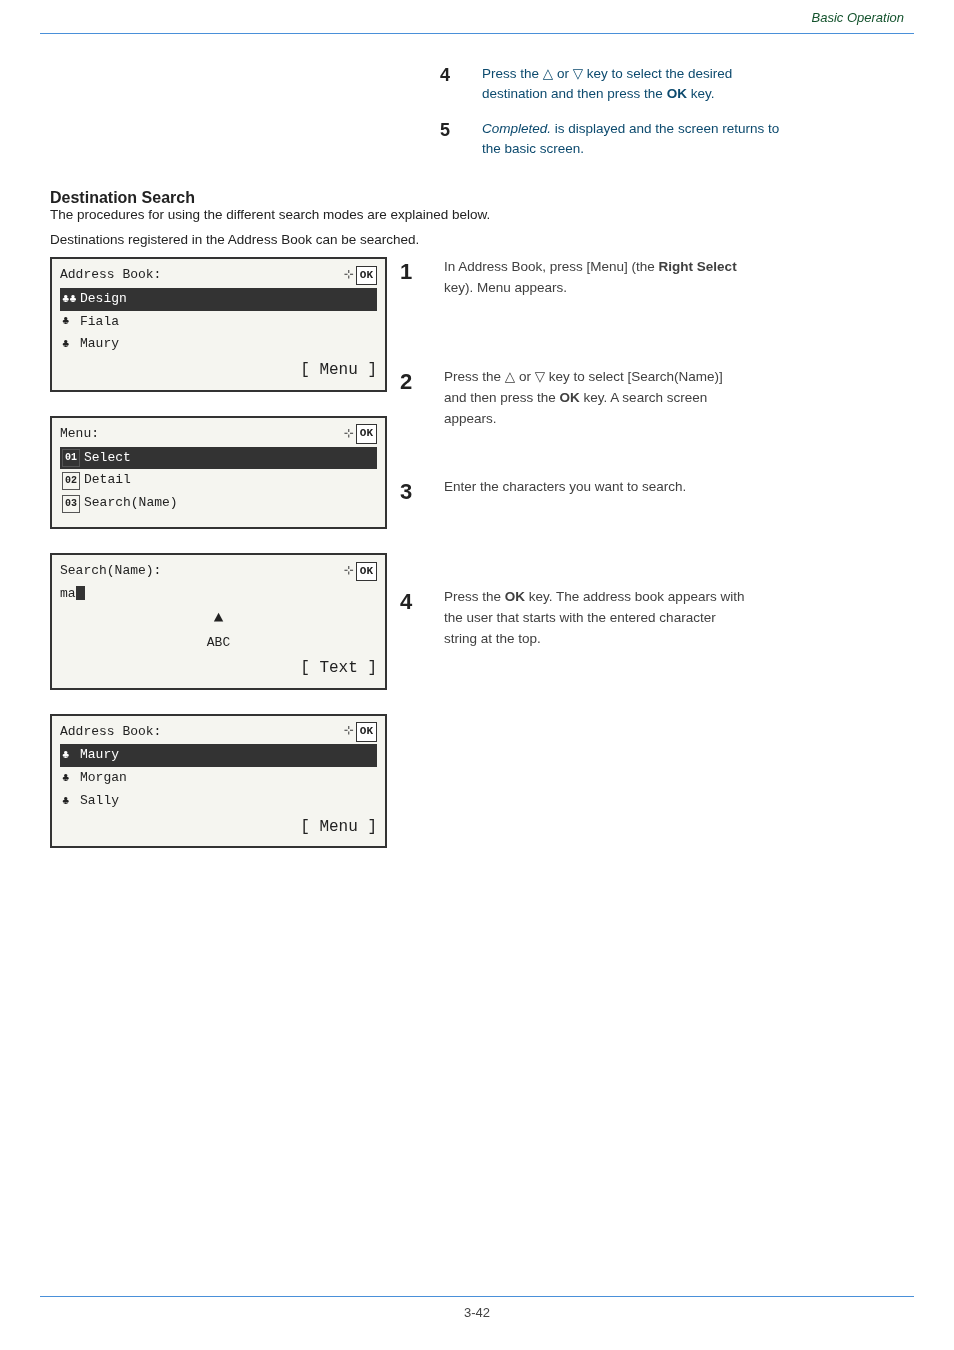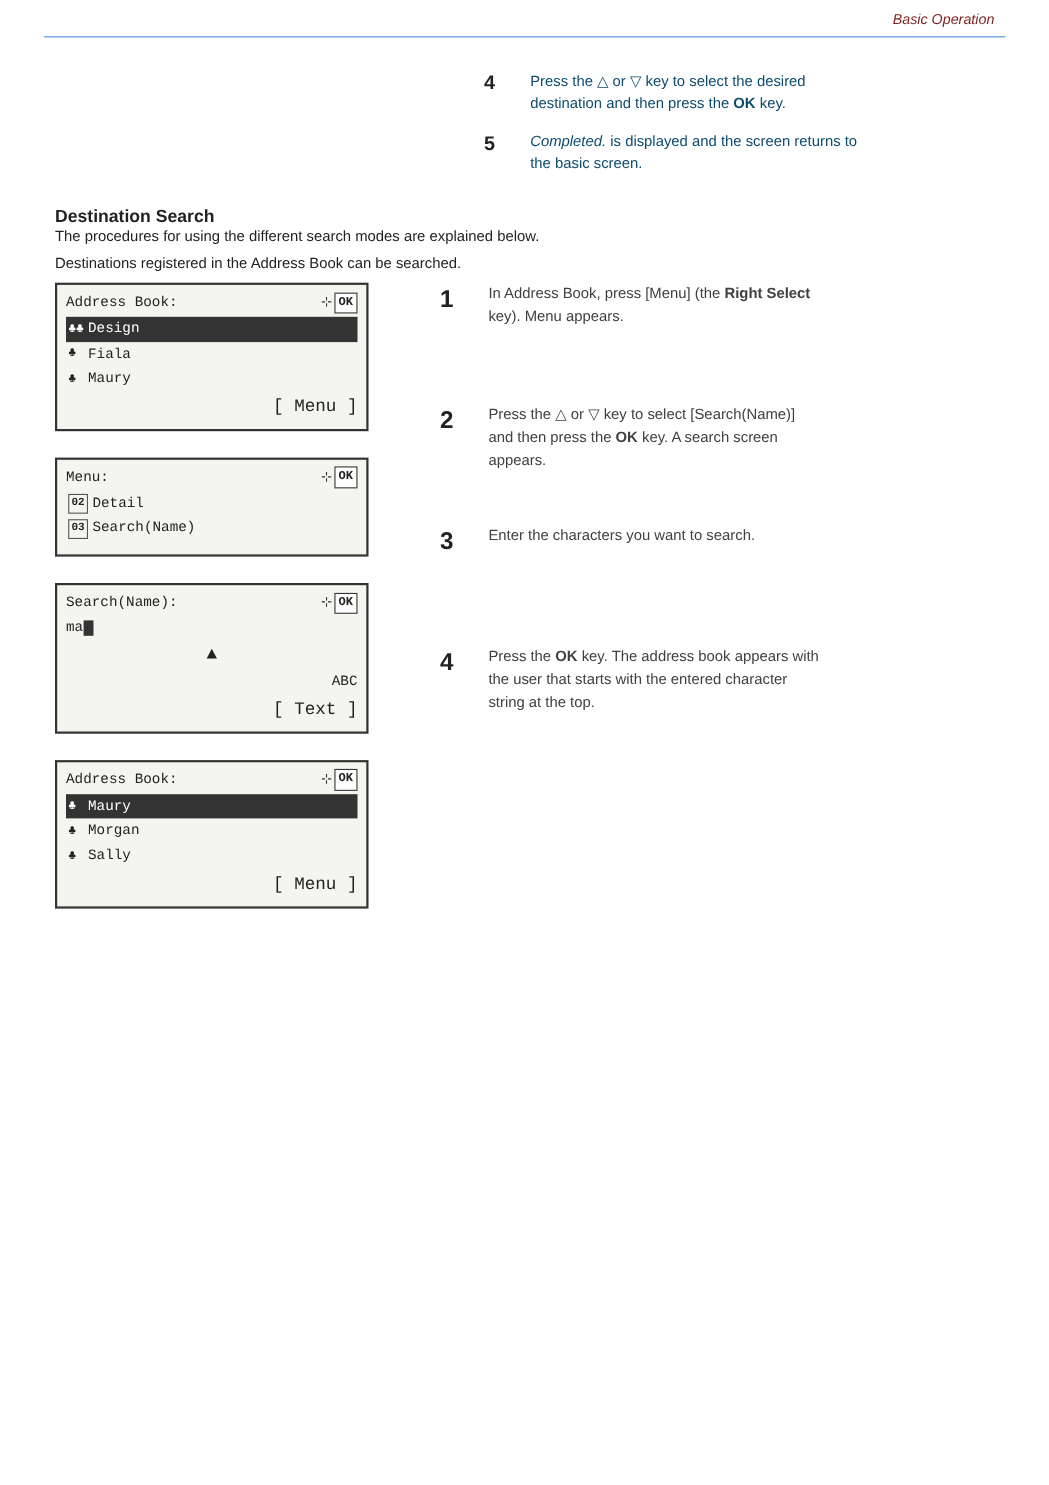--- a/index.html
+++ b/index.html
@@ -22,21 +22,21 @@
 
     
     .header {
       display: flex;
       justify-content: flex-end;
       padding: 10px 50px 0 0;
     }
     .header-title {
       font-style: italic;
       font-size: 13px;
-      color: #7f1d1d;
+      color: #14532d;
     }
 
     
     .header-divider {
       border-top: 1.5px solid #4a90d9;
       margin: 8px 40px 0 40px;
     }
 
     
     .content {
@@ -116,21 +116,21 @@
       gap: 0;
     }
 
     
     .lcd-screen {
       border: 2px solid #333;
       background: #f5f5f0;
       font-family: 'Courier New', Courier, monospace;
       font-size: 13px;
       padding: 6px 8px;
-      width: 285px;
+      width: 337px;
       line-height: 1.6;
       position: relative;
     }
 
     .lcd-header-row {
       display: flex;
       justify-content: space-between;
       align-items: center;
       margin-bottom: 2px;
     }
@@ -208,21 +208,21 @@
 
     .cursor-block {
       display: inline-block;
       width: 9px;
       height: 14px;
       background: #333;
       vertical-align: middle;
     }
 
     .lcd-abc-section {
-      text-align: right;
+      text-align: center;
       margin-top: 2px;
       font-size: 13px;
     }
 
     .lcd-cursor-arrow {
       text-align: center;
       font-size: 16px;
       margin-top: 1px;
     }
 
@@ -339,20 +339,24 @@
         </div>
 
         <div class="lcd-screen">
           <div class="lcd-header-row">
             <span class="lcd-title">Menu:</span>
             <div class="lcd-icon-ok">
               <span class="ok-arrow">⊹</span>
               <span class="ok-box">OK</span>
             </div>
           </div>
+          <div class="lcd-row highlighted">
+            <span class="lcd-num-icon">01</span>
+            <span>Select</span>
+          </div>
           <div class="lcd-row">
             <span class="lcd-num-icon">02</span>
             <span>Detail</span>
           </div>
           <div class="lcd-row">
             <span class="lcd-num-icon">03</span>
             <span>Search(Name)</span>
           </div>
           <div style="margin-top:6px;"></div>
         </div>
@@ -433,14 +437,18 @@
             Press the <strong>OK</strong> key. The address book appears with<br>the user that starts with the entered character<br>string at the top.
           </div>
         </div>
 
       </div>
 
     </div>
 
   </div>
 
+  <div class="bottom-area">
+    <div class="bottom-rule"></div>
+    <div class="page-number">3-42</div>
+  </div>
 
 </div>
 
 </body></html>

